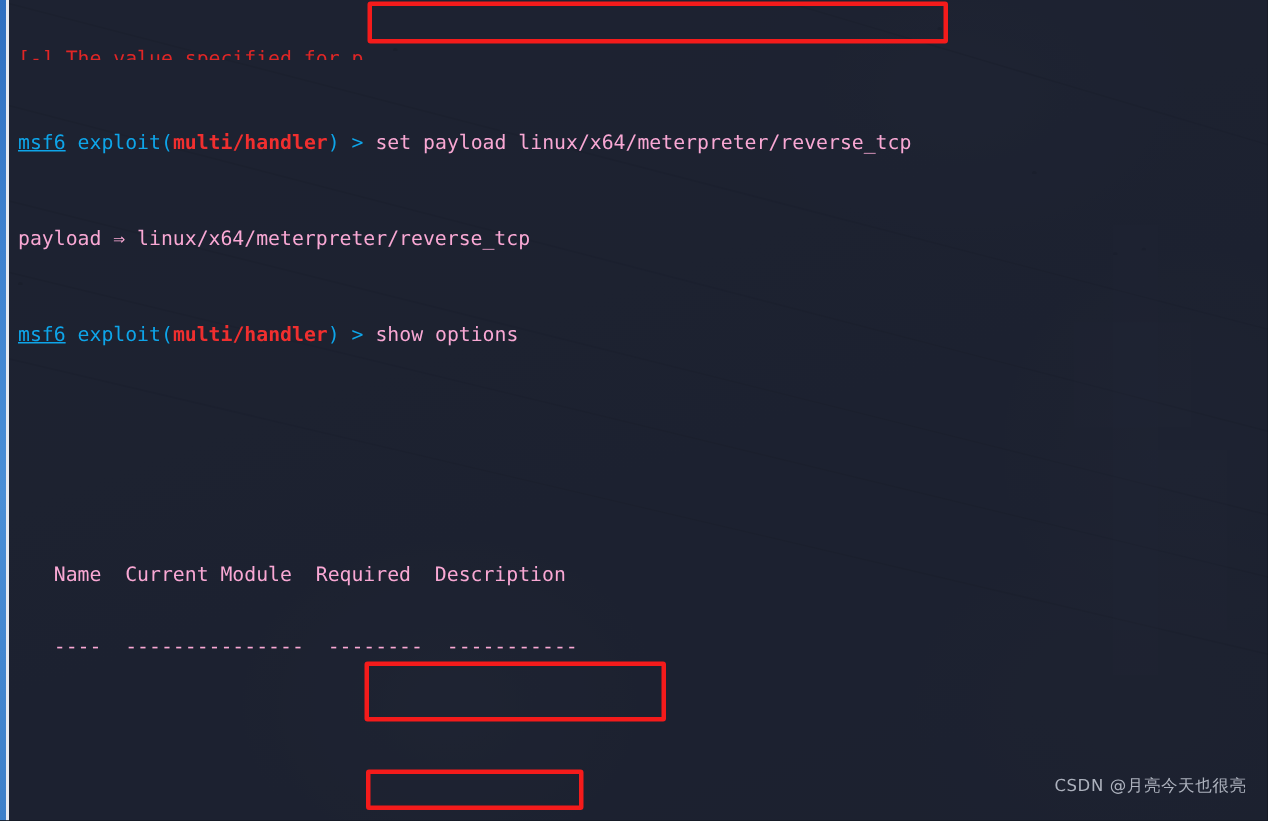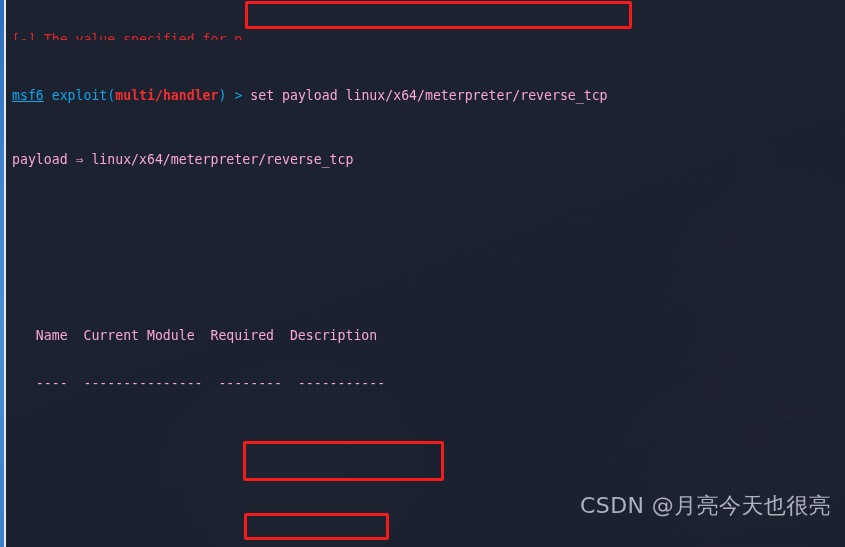--- a/index.html
+++ b/index.html
@@ -102,24 +102,24 @@
     border-radius: 2px;
     box-sizing: border-box;
     pointer-events: none;
   }
 
   
   #watermark {
     position: absolute;
     z-index: 7;
     right: 14px;
-    bottom: 26px;
+    bottom: 16px;
     color: #b9bec9;
     font-family: "DejaVu Sans", "Liberation Sans", sans-serif;
-    font-size: 22px;
+    font-size: 11px;
     letter-spacing: 0.4px;
     opacity: 0.92;
   }
 </style>
 </head>
 <body>
 
 <div id="screen">
 
   <div id="wallpaper">
@@ -142,20 +142,21 @@
 
   <div id="termtint"></div>
 
   <div id="text">
     <div class="ln clip-top"><span class="c-redplain">[-] The value specified for p</span></div>
 
     <div class="ln"><span class="c-white u">msf6</span><span class="c-white"> </span><span class="c-white">exploit(</span><span class="c-red">multi/handler</span><span class="c-white">)</span><span class="c-white"> </span><span class="c-white">&gt;</span><span class="c-white"> </span><span class="c-dim">set payload linux/x64/meterpreter/reverse_tcp</span></div>
 
     <div class="ln"><span class="c-dim">payload ⇒ linux/x64/meterpreter/reverse_tcp</span></div>
 
+    <div class="ln"><span class="c-white u">msf6</span><span class="c-white"> </span><span class="c-white">exploit(</span><span class="c-red">multi/handler</span><span class="c-white">)</span><span class="c-white"> </span><span class="c-white">&gt;</span><span class="c-white"> </span><span class="c-dim">show options</span></div>
 
     <div class="ln"><span></span></div>
     <div class="ln"><span></span></div>
     <div class="ln"><span class="c-dim">   Name  Current Module  Required  Description</span></div>
     <div class="ln"><span class="c-dim">   ----  ---------------  --------  -----------</span></div>
     <div class="ln"><span></span></div>
     
     
 
     

